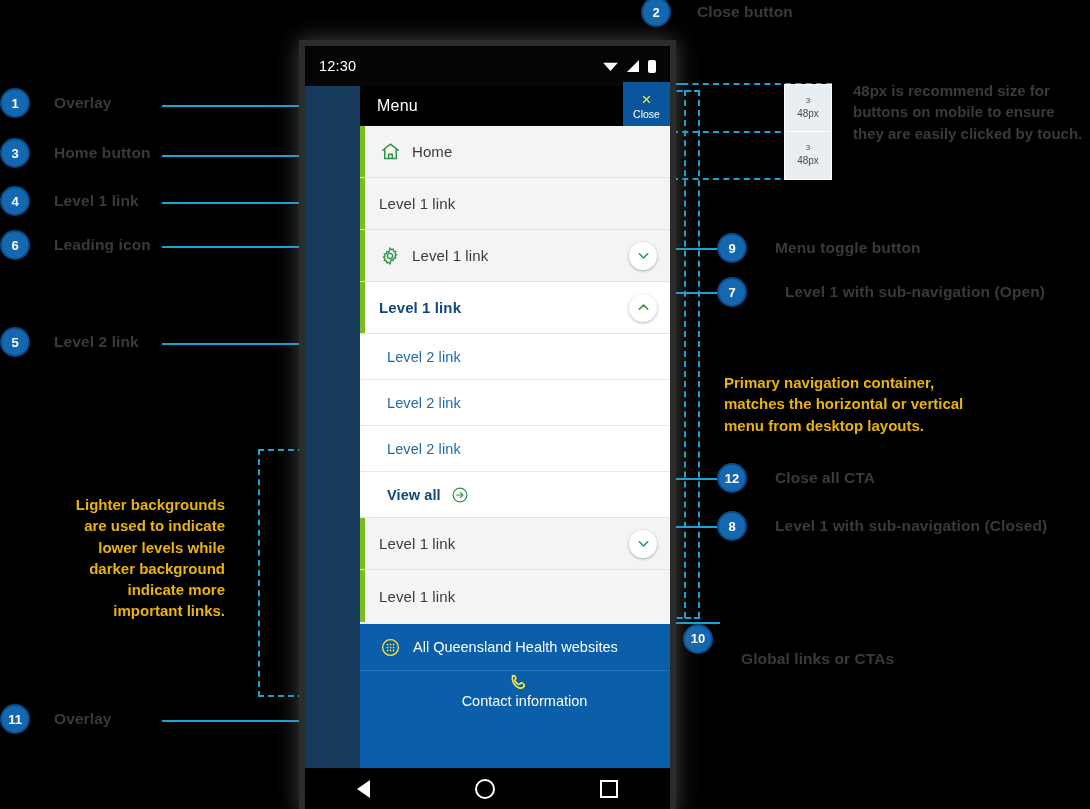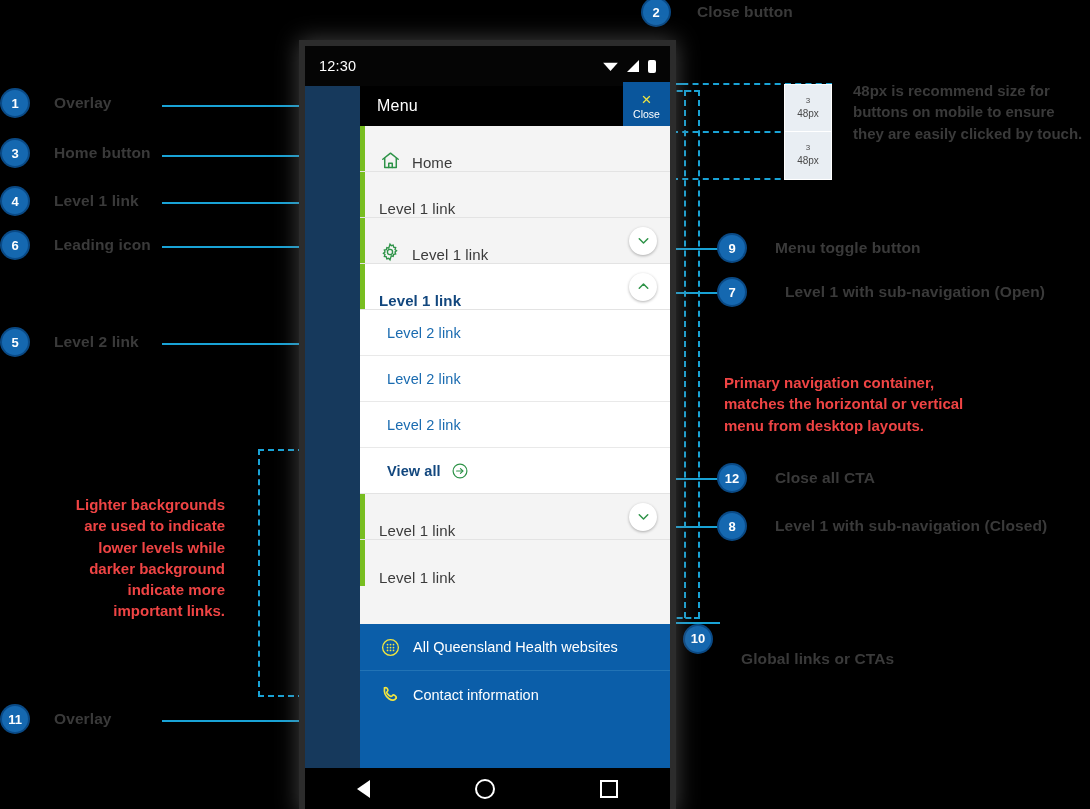--- a/index.html
+++ b/index.html
@@ -18,21 +18,21 @@
     display:flex;align-items:center;justify-content:center;
     box-shadow:0 0 0 2px #0a4a86;flex:0 0 auto;
   }
   .anno-label{
     color:#3a3a3a;font-size:15.5px;font-weight:700;white-space:nowrap;
     letter-spacing:.1px;
     text-align:center;
   }
   .lead{position:absolute;height:2px;background:#19a3d6;}
   .note{
-    position:absolute;color:#ef4444;font-size:15px;font-weight:700;
+    position:absolute;color:#eab308;font-size:15px;font-weight:700;
     line-height:1.42;white-space:pre-line;
   }
   .note.right-al{text-align:right;}
 
   
   .dashbox{position:absolute;border:2px dashed #19a3d6;}
   .dashline{position:absolute;border-top:2px dashed #19a3d6;}
   .dashvert{position:absolute;border-left:2px dashed #19a3d6;}
 
   
@@ -85,21 +85,21 @@
 
   .menu-scroll{flex:1 1 auto;position:relative;overflow:hidden;}
 
   .row{
     position:relative;display:flex;align-items:center;box-sizing:border-box;
     border-bottom:1px solid #e3e3e3;padding-left:19px;cursor:pointer;
   }
   .row .accent{
     position:absolute;left:0;top:0;bottom:0;width:5px;background:#78be20;
   }
-  .row.lvl1{height:46px;background:#f4f4f4;color:#3b3b3b;font-size:15px;align-items:flex-end;}
+  .row.lvl1{height:52px;background:#f4f4f4;color:#3b3b3b;font-size:15px;}
   .row.lvl1 .txt{color:#3b3b3b;}
   .row.lvl1.open{background:#ffffff;}
   .row.lvl1.open .txt{color:#12477e;font-weight:700;}
   .row.lvl2{
     height:46px;background:#ffffff;padding-left:27px;border-bottom:1px solid #e9e9e9;
   }
   .row.lvl2 .txt{color:#1a6bb0;font-size:14.5px;}
   .row .txt{letter-spacing:.1px;}
   .lead-ico{width:22px;height:22px;margin-right:11px;display:flex;align-items:center;justify-content:center;flex:0 0 auto;}
   .toggle{
@@ -357,21 +357,21 @@
                     <circle cx="12" cy="12" r="1"></circle>
                     <circle cx="15.4" cy="12" r="1"></circle>
                   <circle cx="8.6" cy="15.4" r="1"></circle>
                     <circle cx="12" cy="15.4" r="1"></circle>
                     <circle cx="15.4" cy="15.4" r="1"></circle>
                 </g>
               </svg>
             </span>
             <span>All Queensland Health websites</span>
           </div>
-          <div class="grow" style="border-bottom:none;">
+          <div class="grow" style="border-bottom:none;flex-direction:column;">
             <span class="lead-ico">
               <svg viewBox="0 0 24 24" width="21" height="21" fill="none" stroke="#f2e640" stroke-width="1.9" stroke-linecap="round" stroke-linejoin="round">
                 <path d="M5.2 4.5 c2.2-1.1 3 .3 3.6 1.6 .6 1.3 .2 2-.6 2.6 -.8 .6-.6 1.5 .6 2.9 1.2 1.4 2.4 2.4 3.6 2.6 .8 .1 1.3-.4 1.8-1 .6-.8 1.5-.9 2.6-.2 1.1 .7 2.4 1.5 1.6 3.2"></path>
                 <path d="M18.4 16.2 c-1.3 2.6-4.6 3.1-8.2 .6 -3.6-2.5-6-6.6-5-12.3"></path>
               </svg>
             </span>
             <span>Contact information</span>
           </div>
           <div class="global-filler"></div>
         </div>

